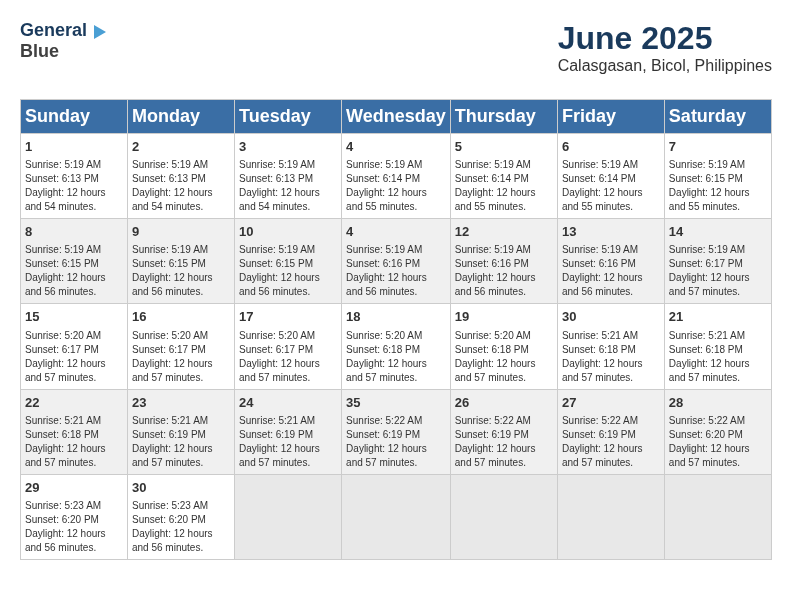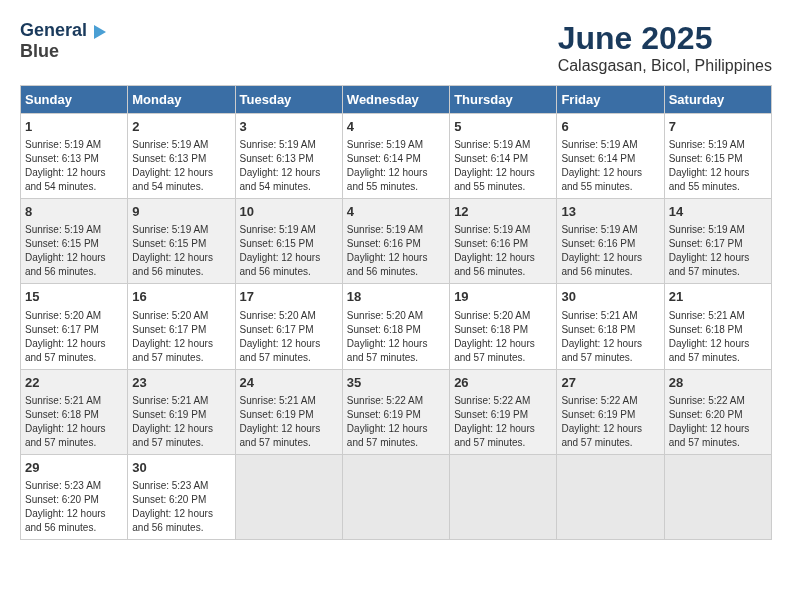--- a/index.html
+++ b/index.html
@@ -7,21 +7,21 @@
       font-family: Arial, sans-serif;
       background: #fff;
       width: 792px;
       min-height: 612px;
       padding: 20px;
     }
     .header-area {
       display: flex;
       justify-content: space-between;
       align-items: flex-start;
-      margin-bottom: 10px;
+      margin-bottom: 24px;
     }
     .logo {
       display: flex;
       flex-direction: column;
       align-items: flex-start;
     }
     .title-area {
       text-align: left;
     }
     .main-title {
@@ -35,21 +35,21 @@
     }
     .calendar-table {
       width: 100%;
       border-collapse: collapse;
       border: 1px solid #ccc;
     }
     .calendar-table th {
       background: #3a6ea5;
       color: white;
       padding: 6px 4px;
-      font-size: 13px;
+      font-size: 18px;
       font-weight: bold;
       border: 1px solid #ccc;
       text-align: left;
     }
     .calendar-table td {
       border: 1px solid #ccc;
       vertical-align: top;
       padding: 4px;
       width: calc(100% / 7);
       min-height: 80px;

